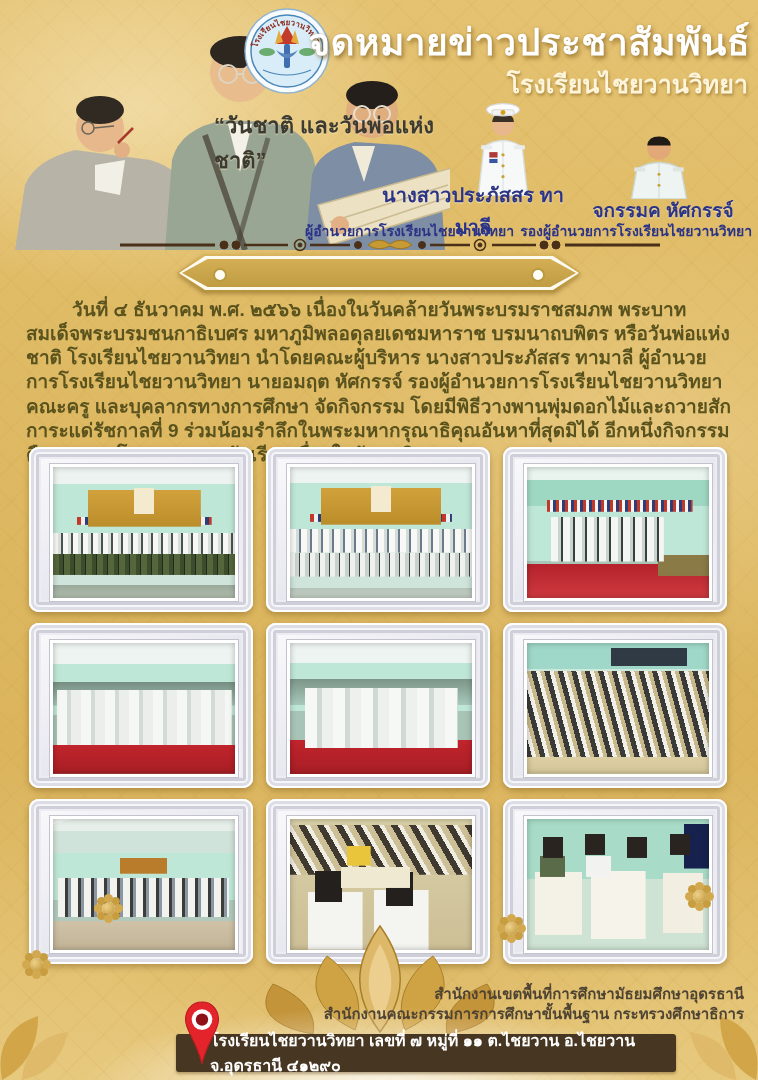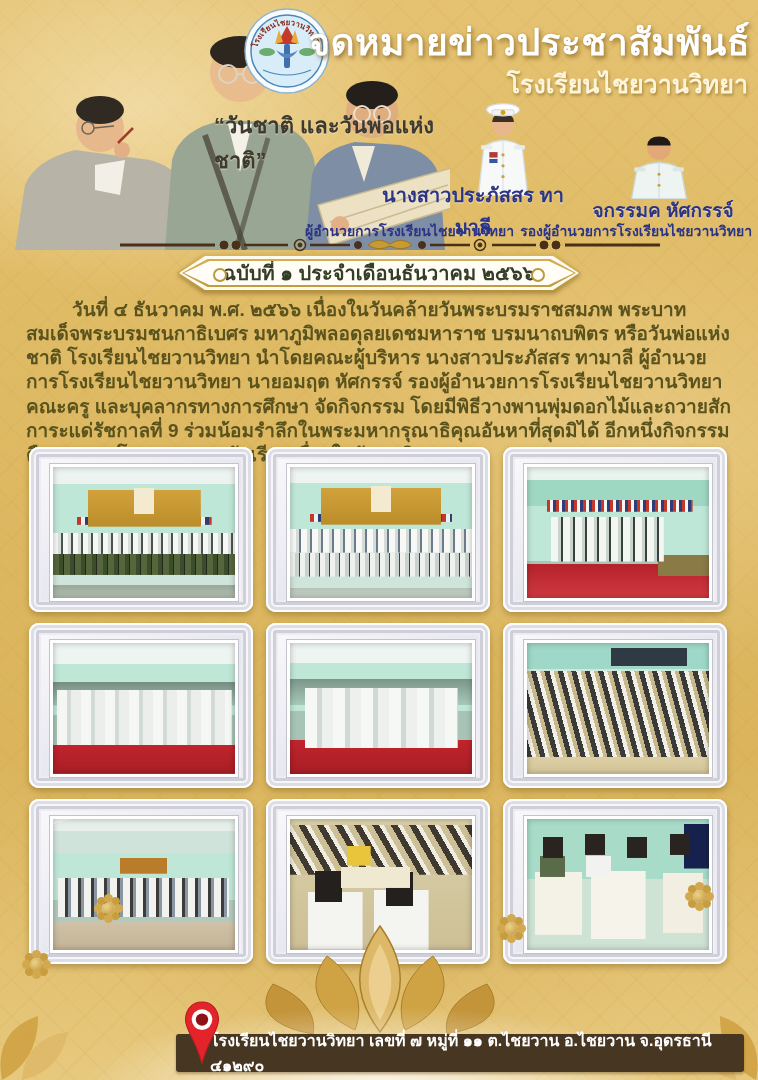--- a/index.html
+++ b/index.html
@@ -118,21 +118,21 @@
     linear-gradient(#f4f1e6,#f4f1e6) 6% 78%/26% 48% no-repeat,
     linear-gradient(#f6f3ea,#f6f3ea) 50% 82%/30% 52% no-repeat,
     linear-gradient(#f2efe2,#f2efe2) 96% 76%/22% 46% no-repeat,
     linear-gradient(#16224d,#16224d) 100% 6%/14% 34% no-repeat,
     linear-gradient(#a8dcc8 0 46%,#cfe3d4 46%);}
 
   
   .glow{left:40px;top:995px;width:680px;height:170px;
     background:radial-gradient(ellipse at 50% 55%, rgba(255,255,255,.85), rgba(255,255,255,0) 62%);}
   .agencies{top:984px;right:14px;text-align:right;font-size:15px;line-height:1.35;font-weight:bold;color:#4f4434;}
-  .address-bar{left:176px;top:1034px;width:568px;height:38px;background:#473722;border-radius:3px;
+  .address-bar{left:176px;top:1034px;width:500px;height:38px;background:#473722;border-radius:3px;
     box-shadow:0 2px 3px rgba(90,60,20,.4);display:flex;align-items:center;justify-content:center;}
   .address-text{color:#ffffff;font-size:16px;font-weight:bold;padding-left:34px;}
   .pin{left:183px;top:1000px;}
 
   
   .flower{width:13px;height:13px;border-radius:50%;
     background:radial-gradient(circle at 35% 35%,#eed28a,#bd9233);
     box-shadow:0 -10px 0 -2px #d2a94e,0 10px 0 -2px #d2a94e,10px 0 0 -2px #d2a94e,-10px 0 0 -2px #d2a94e,
       7px -7px 0 -2px #c79d40,-7px -7px 0 -2px #c79d40,7px 7px 0 -2px #c79d40,-7px 7px 0 -2px #c79d40;}
 </style>
@@ -250,23 +250,20 @@
         <circle cx="436" cy="9" r="4"></circle>
       <line x1="445" y1="9" x2="540" y2="9" stroke-width="3"></line>
     </g>
     <path d="M248,9 Q258,0 270,8 Q282,0 292,9 Q282,16 270,10 Q258,16 248,9 Z" fill="#c79a33" stroke="#9a7422" stroke-width="1"></path>
   </svg>
 
   <div class="abs ribbon">
     <div class="r-layer r1"></div>
     <div class="r-layer r2"></div>
     <div class="r-layer r3"></div>
-    <div class="r-layer r4">
-      <span class="ribbon-text">ฉบับที่ ๑ ประจำเดือนธันวาคม ๒๕๖๖</span>
-    </div>
     <span class="r-dot left"></span>
     <span class="r-dot right"></span>
   </div>
 
   <div class="abs article">วันที่ ๔ ธันวาคม พ.ศ. ๒๕๖๖ เนื่องในวันคล้ายวันพระบรมราชสมภพ พระบาทสมเด็จพระบรมชนกาธิเบศร มหาภูมิพลอดุลยเดชมหาราช บรมนาถบพิตร หรือวันพ่อแห่งชาติ โรงเรียนไชยวานวิทยา นำโดยคณะผู้บริหาร นางสาวประภัสสร ทามาลี ผู้อำนวยการโรงเรียนไชยวานวิทยา นายอมฤต หัศกรรจ์ รองผู้อำนวยการโรงเรียนไชยวานวิทยา คณะครู และบุคลากรทางการศึกษา จัดกิจกรรม โดยมีพิธีวางพานพุ่มดอกไม้และถวายสักการะแด่รัชกาลที่ 9 ร่วมน้อมรำลึกในพระมหากรุณาธิคุณอันหาที่สุดมิได้ อีกหนึ่งกิจกรรมคือประกวดโครงงานของนักเรียนเนื่องในวันชาติ</div>
 
   <div class="abs grid">
     <div class="frame">
         <div class="photo s1"></div>
       </div>
@@ -312,20 +309,24 @@
     <path d="M8,92 C2,60 14,38 44,28 C44,56 34,78 8,92 Z" fill="#cfa243" opacity=".9"></path>
     <path d="M28,92 C30,64 46,48 74,44 C68,70 54,86 28,92 Z" fill="#ddb868" opacity=".9"></path>
   </svg>
   <div class="abs flower" style="left:505px;top:922px;"></div>
   <div class="abs flower" style="left:693px;top:890px;"></div>
   <div class="abs flower" style="left:30px;top:958px;"></div>
   <div class="abs flower" style="left:102px;top:902px;"></div>
 
   <div class="abs glow"></div>
 
+  <div class="abs agencies">
+    <div>สำนักงานเขตพื้นที่การศึกษามัธยมศึกษาอุดรธานี</div>
+    <div>สำนักงานคณะกรรมการการศึกษาขั้นพื้นฐาน กระทรวงศึกษาธิการ</div>
+  </div>
 
   <div class="abs address-bar">
     <span class="address-text">โรงเรียนไชยวานวิทยา เลขที่ ๗ หมู่ที่ ๑๑ ต.ไชยวาน อ.ไชยวาน จ.อุดรธานี ๔๑๒๙๐</span>
   </div>
   <svg class="abs pin" width="38" height="66" viewBox="0 0 36 64">
     <path d="M18,2 C8,2 2,10 2,19 C2,30 12,38 18,62 C24,38 34,30 34,19 C34,10 28,2 18,2 Z" fill="#e3242b" stroke="#b81b20" stroke-width="1"></path>
     <circle cx="18" cy="19" r="10" fill="#ffffff"></circle>
     <circle cx="18" cy="19" r="6" fill="#8e1118"></circle>
   </svg>
 

